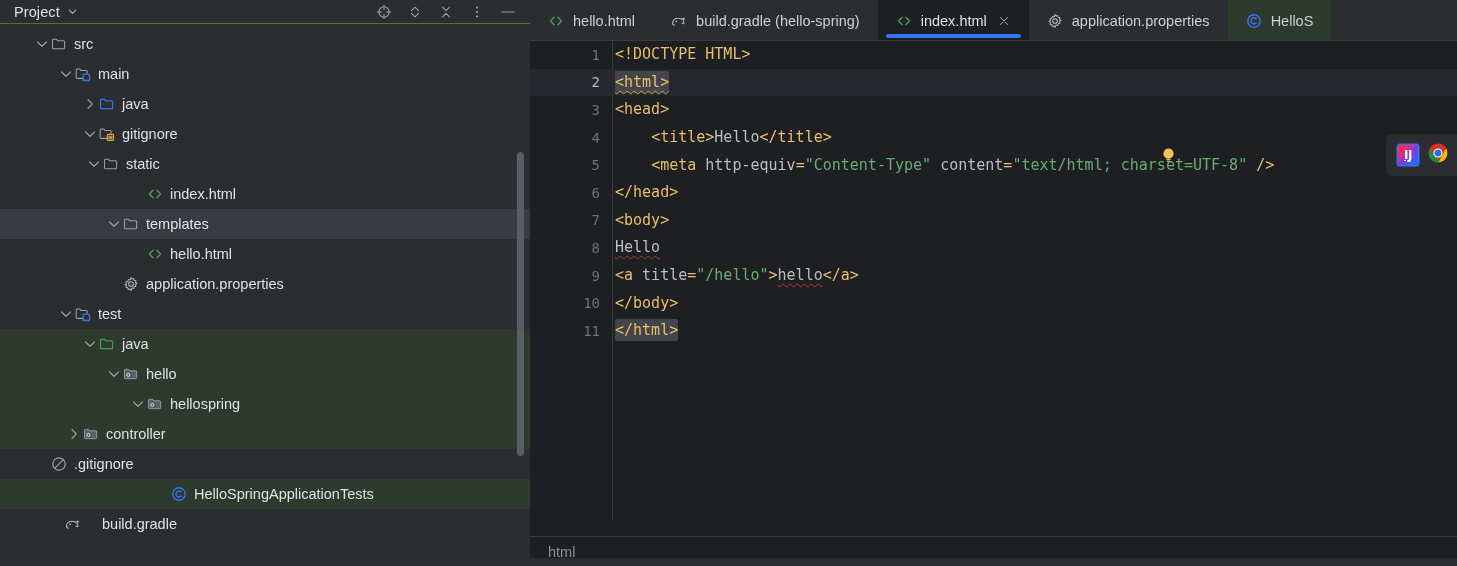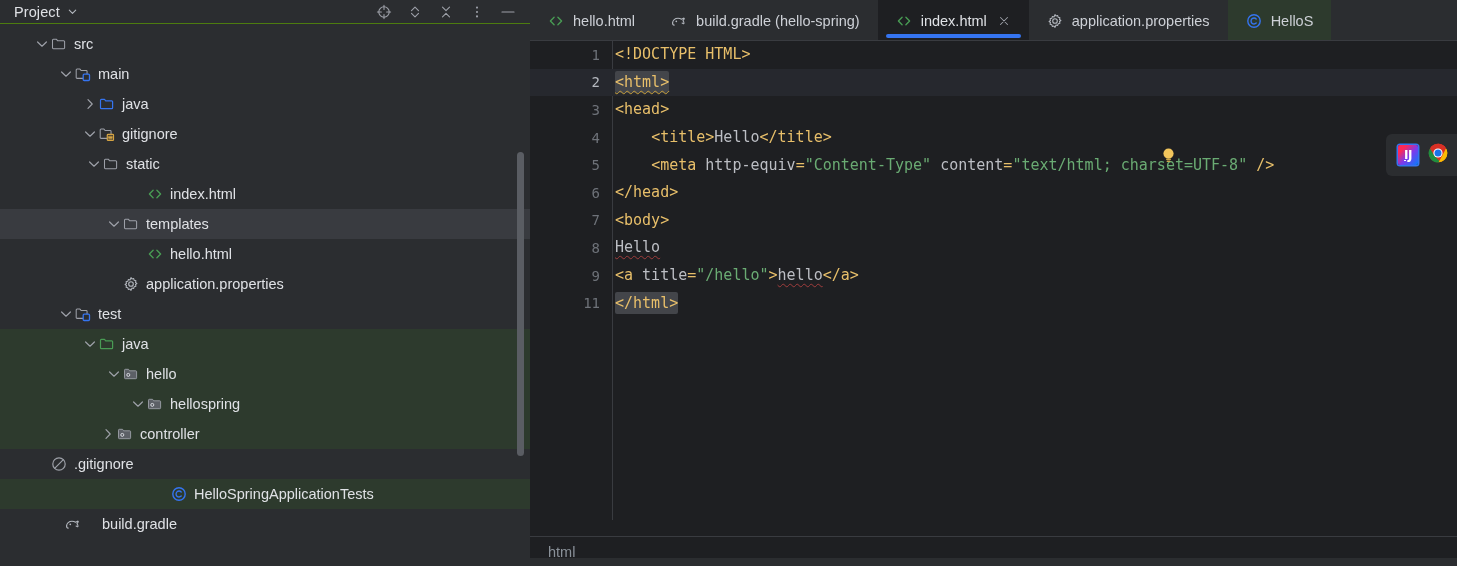--- a/index.html
+++ b/index.html
@@ -485,21 +485,21 @@
             </svg>
           </span>
           <span class="ticon">
             <svg width="16" height="16" viewBox="0 0 16 16">
               <path d="M1.5 4.2a.9.9 0 0 1 .9-.9h3.1l1.2 1.5h6a.9.9 0 0 1 .9.9v6.1a.9.9 0 0 1-.9.9H2.4a.9.9 0 0 1-.9-.9Z" fill="#5c6066" stroke="#9da0a8" stroke-width="0.9" stroke-linejoin="round"></path>
               <circle cx="5.3" cy="8.9" r="1.5" fill="none" stroke="#d6d8dd" stroke-width="1"></circle>
             </svg>
           </span>
           <span class="tlabel">hellospring</span>
         </div>
-        <div class="tree-row testbg" style="padding-left: 100px;">
+        <div class="tree-row testbg" style="padding-left: 66px;">
           <span class="tw">
             <svg width="16" height="16" viewBox="0 0 16 16">
               <path d="M6.0 3.6L10.2 8L6.0 12.4" fill="none" stroke="currentColor" stroke-width="1.2" stroke-linecap="round" stroke-linejoin="round"></path>
             </svg>
           </span>
           <span class="ticon">
             <svg width="16" height="16" viewBox="0 0 16 16">
               <path d="M1.5 4.2a.9.9 0 0 1 .9-.9h3.1l1.2 1.5h6a.9.9 0 0 1 .9.9v6.1a.9.9 0 0 1-.9.9H2.4a.9.9 0 0 1-.9-.9Z" fill="#5c6066" stroke="#9da0a8" stroke-width="0.9" stroke-linejoin="round"></path>
               <circle cx="5.3" cy="8.9" r="1.5" fill="none" stroke="#d6d8dd" stroke-width="1"></circle>
             </svg>
@@ -629,20 +629,24 @@
             <span class="lnum">7</span>
             <span class="ctext"><span class="tag">&lt;body&gt;</span></span>
           </div>
           <div class="cline">
             <span class="lnum">8</span>
             <span class="ctext"><span class="txt sq-typo">Hello</span></span>
           </div>
           <div class="cline">
             <span class="lnum">9</span>
             <span class="ctext"><span class="tag">&lt;a</span> <span class="attr">title</span><span class="tag">=</span><span class="val">"/hello"</span><span class="tag">&gt;</span><span class="txt sq-typo">hello</span><span class="tag">&lt;/a&gt;</span></span>
+          </div>
+          <div class="cline">
+            <span class="lnum">10</span>
+            <span class="ctext"><span class="tag">&lt;/body&gt;</span></span>
           </div>
           <div class="cline">
             <span class="lnum">11</span>
             <span class="ctext"><span class="hl-box"><span class="tag">&lt;/html&gt;</span></span></span>
           </div>
         </div>
 
       <span class="bulb">
         <svg width="15" height="17" viewBox="0 0 15 17">
           <circle cx="7.5" cy="6.6" r="5.1" fill="#f2c55c"></circle>

